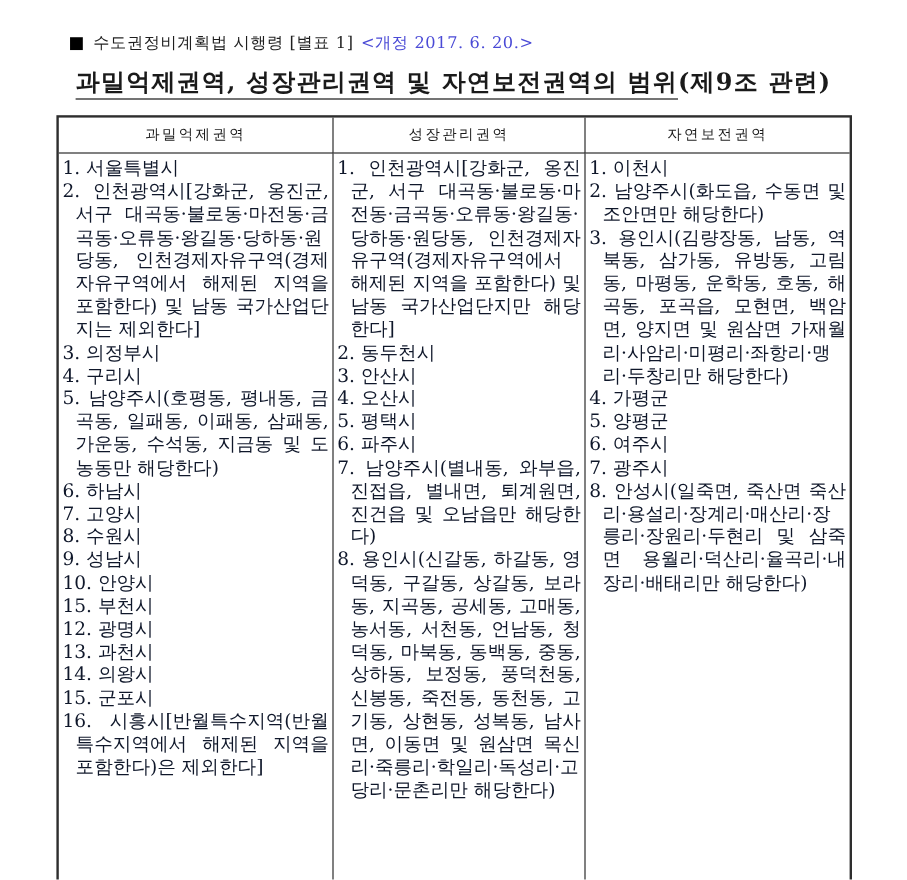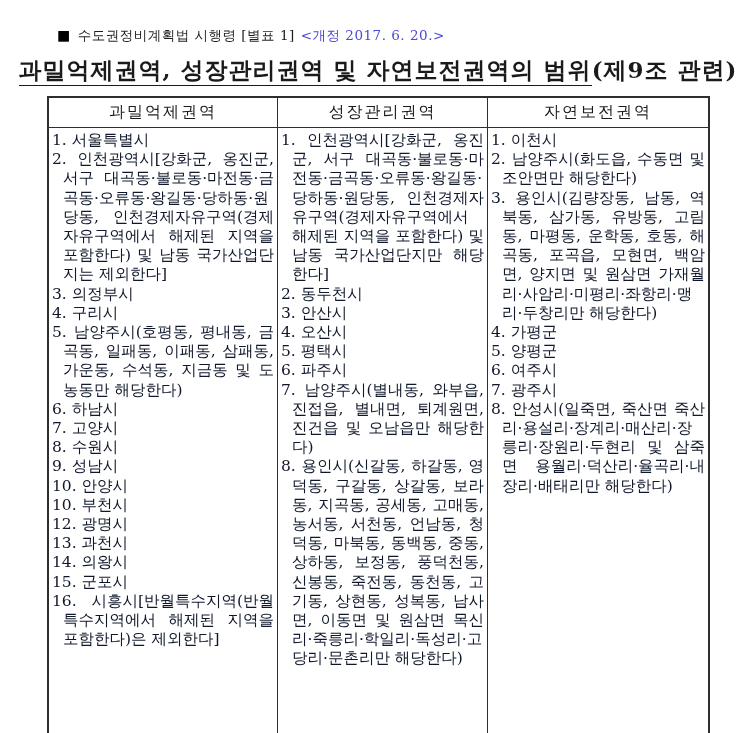--- a/index.html
+++ b/index.html
@@ -27,21 +27,21 @@
   }
   .amendment {
     color: #4a4ad6;
     margin-left: 6px;
   }
   .doc-title {
     position: absolute;
     left: 0; top: 55px;
     width: 100%;
     text-align: center;
-    font-size: 23px;
+    font-size: 20px;
     font-weight: bold;
     letter-spacing: 1px;
     color: #1a1a1a;
   }
   .doc-title .underlined {
     border-bottom: 1.5px solid #1a1a1a;
     padding-bottom: 2px;
   }
   .region-table {
     position: absolute;
@@ -51,21 +51,21 @@
     display: grid;
     grid-template-columns: 229px 210px 1fr;
     grid-template-rows: 30px 1fr;
     background: #ffffff;
   }
   .th {
     border-bottom: 1.5px solid #2e2e2e;
     display: flex;
     align-items: center;
     justify-content: center;
-    font-size: 16px;
+    font-size: 12px;
     letter-spacing: 2px;
     color: #1a1a1a;
   }
   .th.sep, .td.sep { border-right: 1.5px solid #2e2e2e; }
   .td {
     padding: 3px 3px 0 3px;
     font-size: 15.5px;
     line-height: 19.2px;
     overflow: hidden;
   }
@@ -99,21 +99,21 @@
   <p class="item">1. 서울특별시</p>
       <p class="item">2. 인천광역시[강화군, 옹진군, 서구 대곡동·불로동·마전동·금곡동·오류동·왕길동·당하동·원당동, 인천경제자유구역(경제자유구역에서 해제된 지역을 포함한다) 및 남동 국가산업단지는 제외한다]</p>
       <p class="item">3. 의정부시</p>
       <p class="item">4. 구리시</p>
       <p class="item">5. 남양주시(호평동, 평내동, 금곡동, 일패동, 이패동, 삼패동, 가운동, 수석동, 지금동 및 도농동만 해당한다)</p>
       <p class="item">6. 하남시</p>
       <p class="item">7. 고양시</p>
       <p class="item">8. 수원시</p>
       <p class="item">9. 성남시</p>
       <p class="item">10. 안양시</p>
-      <p class="item">10. 부천시</p>
+      <p class="item">15. 부천시</p>
       <p class="item">12. 광명시</p>
       <p class="item">13. 과천시</p>
       <p class="item">14. 의왕시</p>
       <p class="item">15. 군포시</p>
       <p class="item">16. 시흥시[반월특수지역(반월특수지역에서 해제된 지역을 포함한다)은 제외한다]</p>
     </div>
   <div class="td sep">
 
   <p class="item">1. 인천광역시[강화군, 옹진군, 서구 대곡동·불로동·마전동·금곡동·오류동·왕길동·당하동·원당동, 인천경제자유구역(경제자유구역에서 해제된 지역을 포함한다) 및 남동 국가산업단지만 해당한다]</p>
       <p class="item">2. 동두천시</p>

